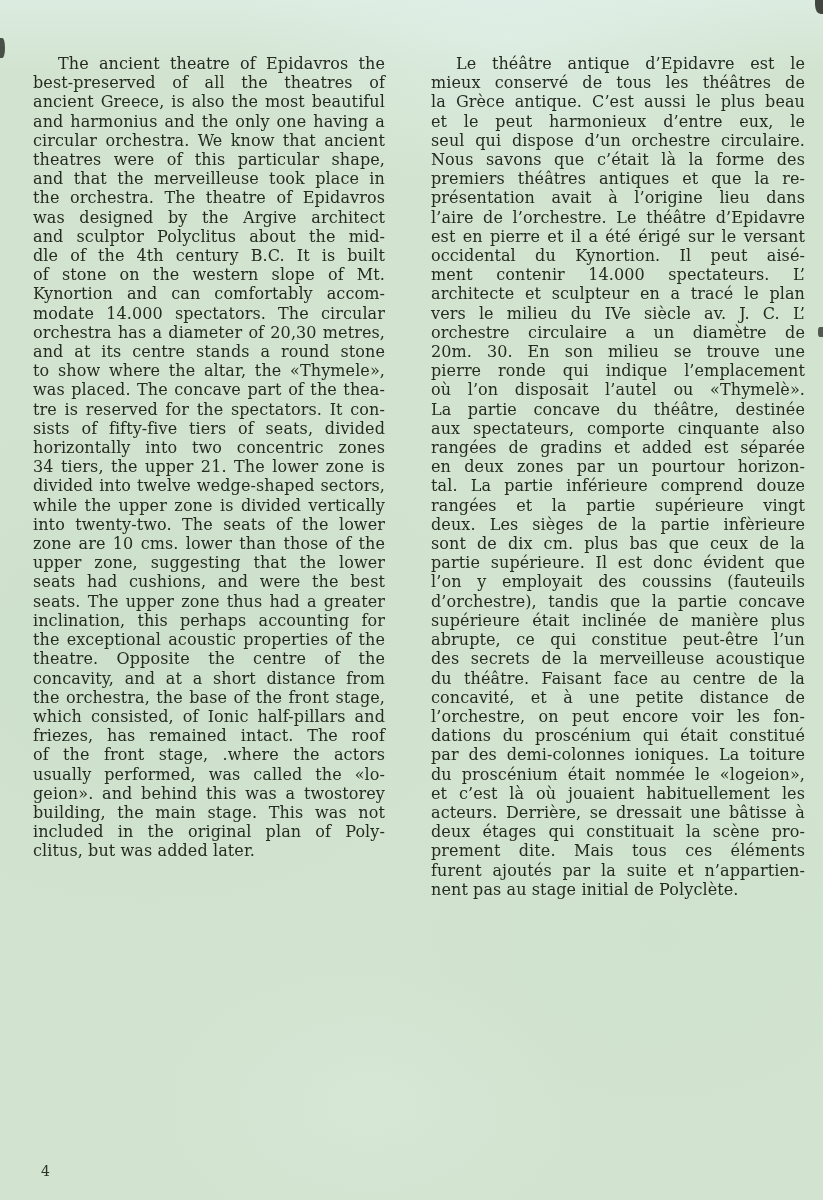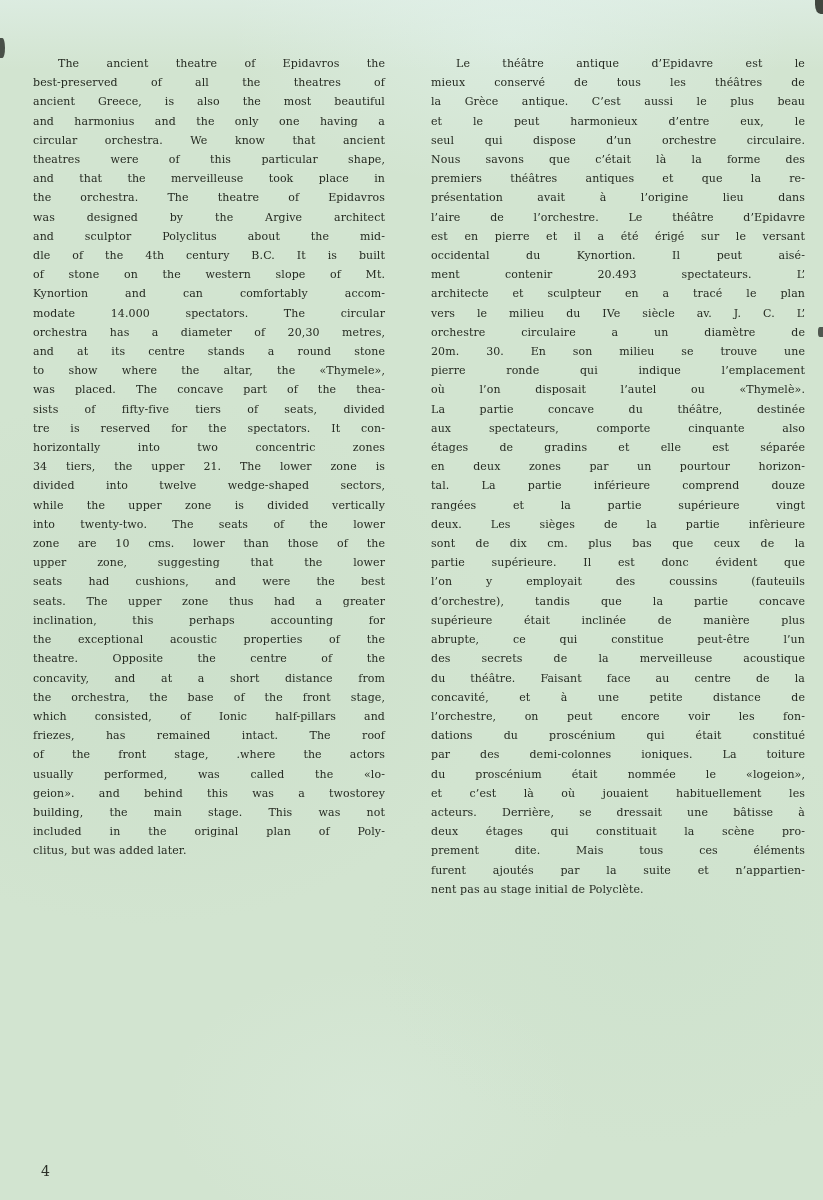--- a/index.html
+++ b/index.html
@@ -18,21 +18,21 @@
       linear-gradient(180deg, rgba(228,242,238,0.55) 0px, rgba(228,242,238,0.0) 70px),
       radial-gradient(ellipse 400px 220px at 62% 3%, rgba(230,245,242,0.45), rgba(230,245,242,0) 70%),
       radial-gradient(ellipse 500px 380px at 18% 55%, rgba(186,210,186,0.25), rgba(186,210,186,0) 70%),
       radial-gradient(ellipse 420px 300px at 80% 78%, rgba(198,222,200,0.30), rgba(198,222,200,0) 70%),
       radial-gradient(ellipse 300px 200px at 45% 92%, rgba(225,240,230,0.25), rgba(225,240,230,0) 70%);
   }
   .column {
     position: absolute;
     top: 54px;
     color: #262b22;
-    font-size: 11px;
+    font-size: 16px;
     line-height: 19.2px;
     letter-spacing: 0.1px;
   }
   .column.english { left: 33px;  width: 352px; }
   .column.french  { left: 431px; width: 374px; }
   .line {
     text-align: justify;
     text-align-last: justify;
     white-space: nowrap;
     overflow: visible;
@@ -69,22 +69,22 @@
       <div class="line">was designed by the Argive architect</div>
       <div class="line">and sculptor Polyclitus about the mid-</div>
       <div class="line">dle of the 4th century B.C. It is built</div>
       <div class="line">of stone on the western slope of Mt.</div>
       <div class="line">Kynortion and can comfortably accom-</div>
       <div class="line">modate 14.000 spectators. The circular</div>
       <div class="line">orchestra has a diameter of 20,30 metres,</div>
       <div class="line">and at its centre stands a round stone</div>
       <div class="line">to show where the altar, the «Thymele»,</div>
       <div class="line">was placed. The concave part of the thea-</div>
+      <div class="line">tre is reserved for the spectators. It con-</div>
       <div class="line">sists of fifty-five tiers of seats, divided</div>
-      <div class="line">tre is reserved for the spectators. It con-</div>
       <div class="line">horizontally into two concentric zones</div>
       <div class="line">34 tiers, the upper 21. The lower zone is</div>
       <div class="line">divided into twelve wedge-shaped sectors,</div>
       <div class="line">while the upper zone is divided vertically</div>
       <div class="line">into twenty-two. The seats of the lower</div>
       <div class="line">zone are 10 cms. lower than those of the</div>
       <div class="line">upper zone, suggesting that the lower</div>
       <div class="line">seats had cushions, and were the best</div>
       <div class="line">seats. The upper zone thus had a greater</div>
       <div class="line">inclination, this perhaps accounting for</div>
@@ -107,30 +107,30 @@
       <div class="line">mieux conservé de tous les théâtres de</div>
       <div class="line">la Grèce antique. C’est aussi le plus beau</div>
       <div class="line">et le peut harmonieux d’entre eux, le</div>
       <div class="line">seul qui dispose d’un orchestre circulaire.</div>
       <div class="line">Nous savons que c’était là la forme des</div>
       <div class="line">premiers théâtres antiques et que la re-</div>
       <div class="line">présentation avait à l’origine lieu dans</div>
       <div class="line">l’aire de l’orchestre. Le théâtre d’Epidavre</div>
       <div class="line">est en pierre et il a été érigé sur le versant</div>
       <div class="line">occidental du Kynortion. Il peut aisé-</div>
-      <div class="line">ment contenir 20.493 spectateurs. L’</div>
+      <div class="line">ment contenir 14.000 spectateurs. L’</div>
       <div class="line">architecte et sculpteur en a tracé le plan</div>
       <div class="line">vers le milieu du IVe siècle av. J. C. L’</div>
       <div class="line">orchestre circulaire a un diamètre de</div>
       <div class="line">20m. 30. En son milieu se trouve une</div>
       <div class="line">pierre ronde qui indique l’emplacement</div>
       <div class="line">où l’on disposait l’autel ou «Thymelè».</div>
       <div class="line">La partie concave du théâtre, destinée</div>
       <div class="line">aux spectateurs, comporte cinquante also</div>
-      <div class="line">étages de gradins et elle est séparée</div>
+      <div class="line">rangées de gradins et added est séparée</div>
       <div class="line">en deux zones par un pourtour horizon-</div>
       <div class="line">tal. La partie inférieure comprend douze</div>
       <div class="line">rangées et la partie supérieure vingt</div>
       <div class="line">deux. Les sièges de la partie infèrieure</div>
       <div class="line">sont de dix cm. plus bas que ceux de la</div>
       <div class="line">partie supérieure. Il est donc évident que</div>
       <div class="line">l’on y employait des coussins (fauteuils</div>
       <div class="line">d’orchestre), tandis que la partie concave</div>
       <div class="line">supérieure était inclinée de manière plus</div>
       <div class="line">abrupte, ce qui constitue peut-être l’un</div>

